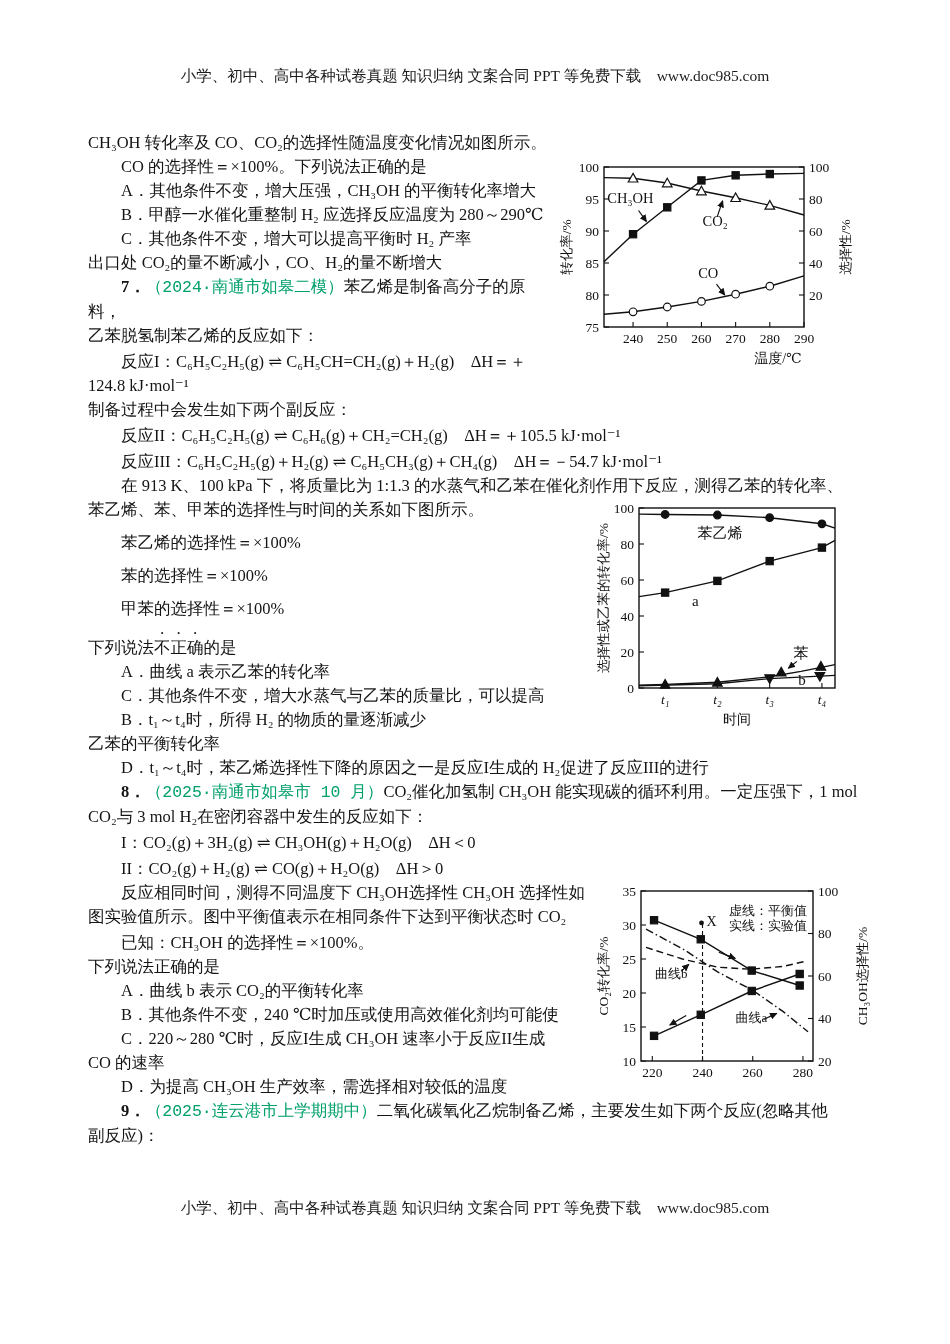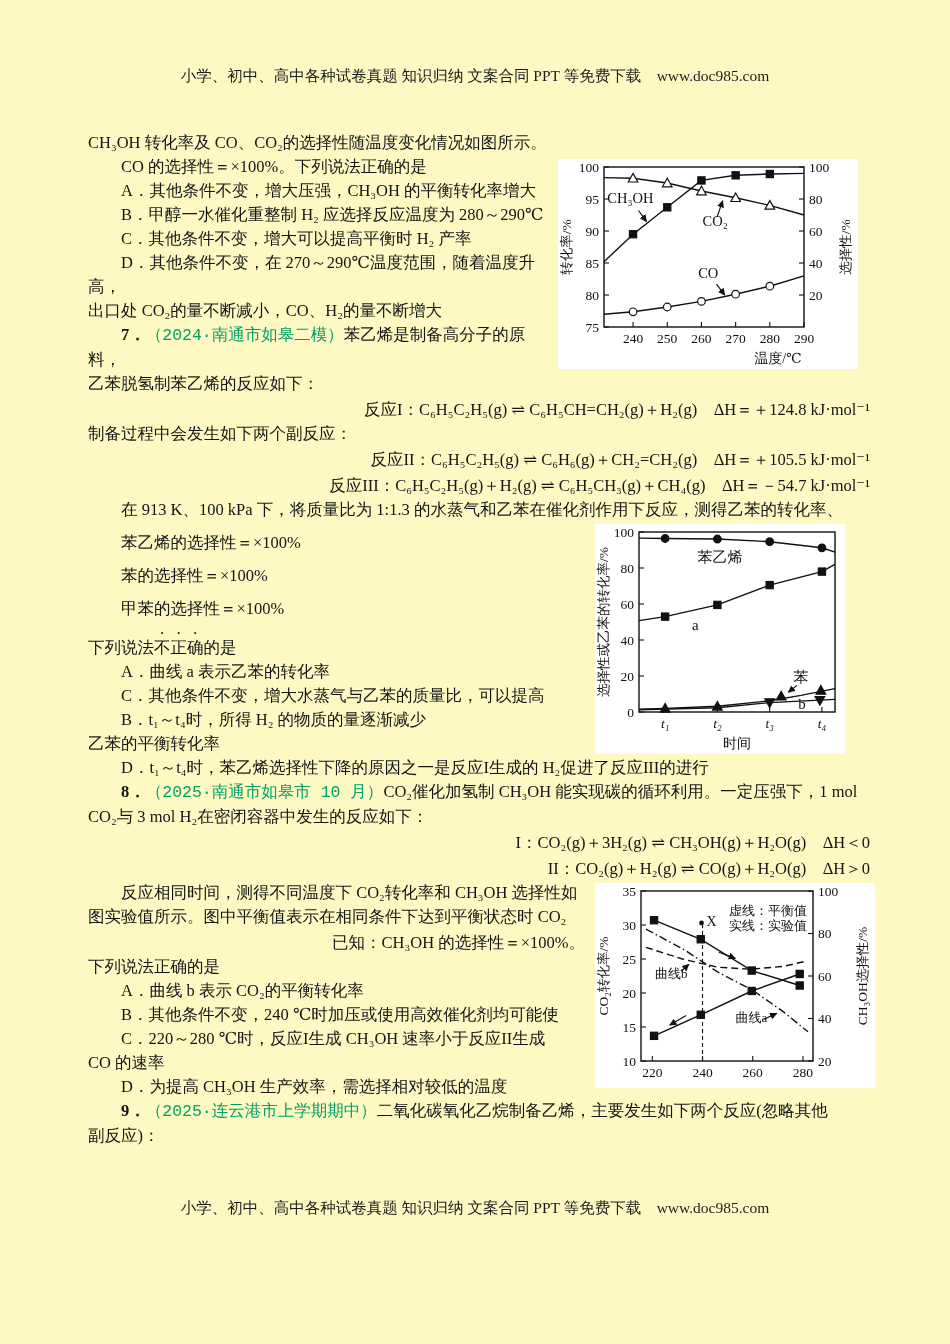--- a/index.html
+++ b/index.html
@@ -1,26 +1,26 @@
 <!DOCTYPE html>
 <html><head>
 <meta charset="utf-8">
 <style>
   html,body{margin:0;padding:0;background:#e8e8e8;}
-  .page{position:relative;width:950px;height:1344px;background:#fef9c3;overflow:hidden;
+  .page{position:relative;width:950px;height:1344px;background:#ffffff;overflow:hidden;
         font-family:"Liberation Serif","DejaVu Serif",serif;color:#141414;}
   .hdr{position:absolute;left:0;right:0;top:66px;text-align:center;font-size:15.5px;color:#1c1c1c;}
   .ftr{position:absolute;left:0;right:0;top:1198px;text-align:center;font-size:15.5px;color:#1c1c1c;}
   .content{position:absolute;left:88px;top:131px;width:782px;font-size:16.5px;line-height:24px;}
   .content p{margin:0;}
   p.ind{text-indent:33px;}
   .num{font-weight:bold;}
   .src{color:#00a06a;font-family:Liberation Mono, monospace;}
   .sel{margin-top:9px !important;}
-  .rxn{margin-top:2px !important;text-align:right;}
+  .rxn{margin-top:2px !important;}
   .ask7{margin-top:8px !important;}
   .emph{-webkit-text-emphasis:filled dot;-webkit-text-emphasis-position:over right;
         text-emphasis:filled dot;text-emphasis-position:over right;}
   .chart{float:right;background:#fff;}
   .c1{width:300px;height:210px;margin:4px 12px 2px 10px;}
   .c2{width:250px;height:230px;margin:2px 25px 2px 10px;}
   .c3{width:280px;height:205px;margin:2px -5px 2px 10px;}
   svg text{fill:#111;}
 </style>
 </head>
@@ -100,21 +100,20 @@
           <text x="157.11111111111111" y="66.88000000000002" text-anchor="middle" font-size="14.5">CO₂</text>
           <line x1="159.16239316239324" y1="57.91999999999997" x2="164.63247863247858" y2="41.91999999999997" stroke="#111" stroke-width="1.2" marker-end="url(#c0-ah)"></line>
           <text x="150.27350427350427" y="118.71999999999998" text-anchor="middle" font-size="14.5">CO</text>
           <line x1="158.4786324786324" y1="125.11999999999998" x2="166.68376068376074" y2="136" stroke="#111" stroke-width="1.2" marker-end="url(#c0-ah)"></line>
         </svg></div>
 
     <p class="ind">CO 的选择性＝×100%。下列说法正确的是</p>
     <p class="ind">A．其他条件不变，增大压强，CH₃OH 的平衡转化率增大</p>
     <p class="ind">B．甲醇一水催化重整制 H₂ 应选择反应温度为 280～290℃</p>
     <p class="ind">C．其他条件不变，增大可以提高平衡时 H₂ 产率</p>
-    <p class="ind">D．其他条件不变，在 270～290℃温度范围，随着温度升高，</p>
     <p>出口处 CO₂的量不断减小，CO、H₂的量不断增大</p>
 
     <p class="ind"><span class="num">7．</span><span class="src" style="color: rgb(0, 160, 106);">（2024·南通市如皋二模）</span><span>苯乙烯是制备高分子的原料，</span></p>
     <p>乙苯脱氢制苯乙烯的反应如下：</p>
     <p class="ind rxn">反应I：C₆H₅C₂H₅(g) ⇌ C₆H₅CH=CH₂(g)＋H₂(g)　ΔH＝＋124.8 kJ·mol⁻¹</p>
     <p>制备过程中会发生如下两个副反应：</p>
     <p class="ind rxn">反应II：C₆H₅C₂H₅(g) ⇌ C₆H₆(g)＋CH₂=CH₂(g)　ΔH＝＋105.5 kJ·mol⁻¹</p>
     <p class="ind rxn">反应III：C₆H₅C₂H₅(g)＋H₂(g) ⇌ C₆H₅CH₃(g)＋CH₄(g)　ΔH＝－54.7 kJ·mol⁻¹</p>
     <p class="ind">在 913 K、100 kPa 下，将质量比为 1:1.3 的水蒸气和乙苯在催化剂作用下反应，测得乙苯的转化率、</p>
 
@@ -165,20 +164,21 @@
           <path d="M44.0,185.8L122.4,183.7L174.7,178.6L240.0,175.4" fill="none" stroke="#111" stroke-width="1.4"></path>
           <path d="M174.66666666666666,183.44 L179.46666666666667,174.83999999999997 L169.86666666666665,174.83999999999997 Z" fill="#111" stroke="#111" stroke-width="1.2"></path>
           <path d="M224.84266666666667,181.10000000000002 L229.64266666666668,172.5 L220.04266666666666,172.5 Z" fill="#111" stroke="#111" stroke-width="1.2"></path>
           <text x="125.01333333333332" y="37.70000000000002" text-anchor="middle" font-size="15">苯乙烯</text>
           <text x="100.44800000000001" y="106.1" text-anchor="middle" font-size="15">a</text>
           <text x="206.02666666666667" y="157.76" text-anchor="middle" font-size="15">苯</text>
           <line x1="201.84533333333334" y1="161.35999999999999" x2="193.48266666666666" y2="168.2" stroke="#111" stroke-width="1.2" marker-end="url(#c1-ah)"></line>
           <text x="207.072" y="184.76" text-anchor="middle" font-size="15">b</text>
         </svg></div>
 
+    <p>苯乙烯、苯、甲苯的选择性与时间的关系如下图所示。</p>
     <p class="ind sel">苯乙烯的选择性＝×100%</p>
     <p class="ind sel">苯的选择性＝×100%</p>
     <p class="ind sel">甲苯的选择性＝×100%</p>
     <p class="ask7"><span>下列说法</span><span class="emph">不正确</span><span>的是</span></p>
     <p class="ind">A．曲线 a 表示乙苯的转化率</p>
     <p class="ind">C．其他条件不变，增大水蒸气与乙苯的质量比，可以提高</p>
     <p class="ind">B．t₁～t₄时，所得 H₂ 的物质的量逐渐减少</p>
     <p>乙苯的平衡转化率</p>
     <p class="ind">D．t₁～t₄时，苯乙烯选择性下降的原因之一是反应I生成的 H₂促进了反应III的进行</p>
 
@@ -244,21 +244,21 @@
           <text x="133.88321167883214" y="32.47999999999999" text-anchor="start" font-size="13">虚线：平衡值</text>
           <text x="133.88321167883214" y="47.44" text-anchor="start" font-size="13">实线：实验值</text>
           <text x="76.13138686131387" y="95.04" text-anchor="middle" font-size="13">曲线b</text>
           <line x1="86.17518248175182" y1="88.24" x2="93.7080291970803" y2="81.44000000000001" stroke="#111" stroke-width="1.2" marker-end="url(#c2-ah)"></line>
           <text x="156.48175182481754" y="138.56" text-anchor="middle" font-size="13">曲线a</text>
           <line x1="168.53430656934307" y1="136.51999999999998" x2="181.5912408759124" y2="130.4" stroke="#111" stroke-width="1.2" marker-end="url(#c2-ah)"></line>
           <line x1="123.83941605839416" y1="69.2" x2="140.16058394160584" y2="75.31999999999998" stroke="#111" stroke-width="1.2" marker-end="url(#c2-ah)"></line>
           <line x1="91.1970802919708" y1="132.44" x2="74.87591240875912" y2="141.95999999999998" stroke="#111" stroke-width="1.2" marker-end="url(#c2-ah)"></line>
         </svg></div>
 
-    <p class="ind">反应相同时间，测得不同温度下 CO₂转化率和 CH₃OH 选择性如</p>
+    <p class="ind">反应相同时间，测得不同温度下 CH₃OH选择性 CH₃OH 选择性如</p>
     <p>图实验值所示。图中平衡值表示在相同条件下达到平衡状态时 CO₂</p>
     <p class="ind rxn">已知：CH₃OH 的选择性＝×100%。</p>
     <p>下列说法正确的是</p>
     <p class="ind">A．曲线 b 表示 CO₂的平衡转化率</p>
     <p class="ind">B．其他条件不变，240 ℃时加压或使用高效催化剂均可能使</p>
     <p class="ind">C．220～280 ℃时，反应I生成 CH₃OH 速率小于反应II生成</p>
     <p>CO 的速率</p>
     <p class="ind">D．为提高 CH₃OH 生产效率，需选择相对较低的温度</p>
 
     <p class="ind"><span class="num">9．</span><span class="src" style="color: rgb(0, 160, 106);">（2025·连云港市上学期期中）</span><span>二氧化碳氧化乙烷制备乙烯，主要发生如下两个反应(忽略其他</span></p>

